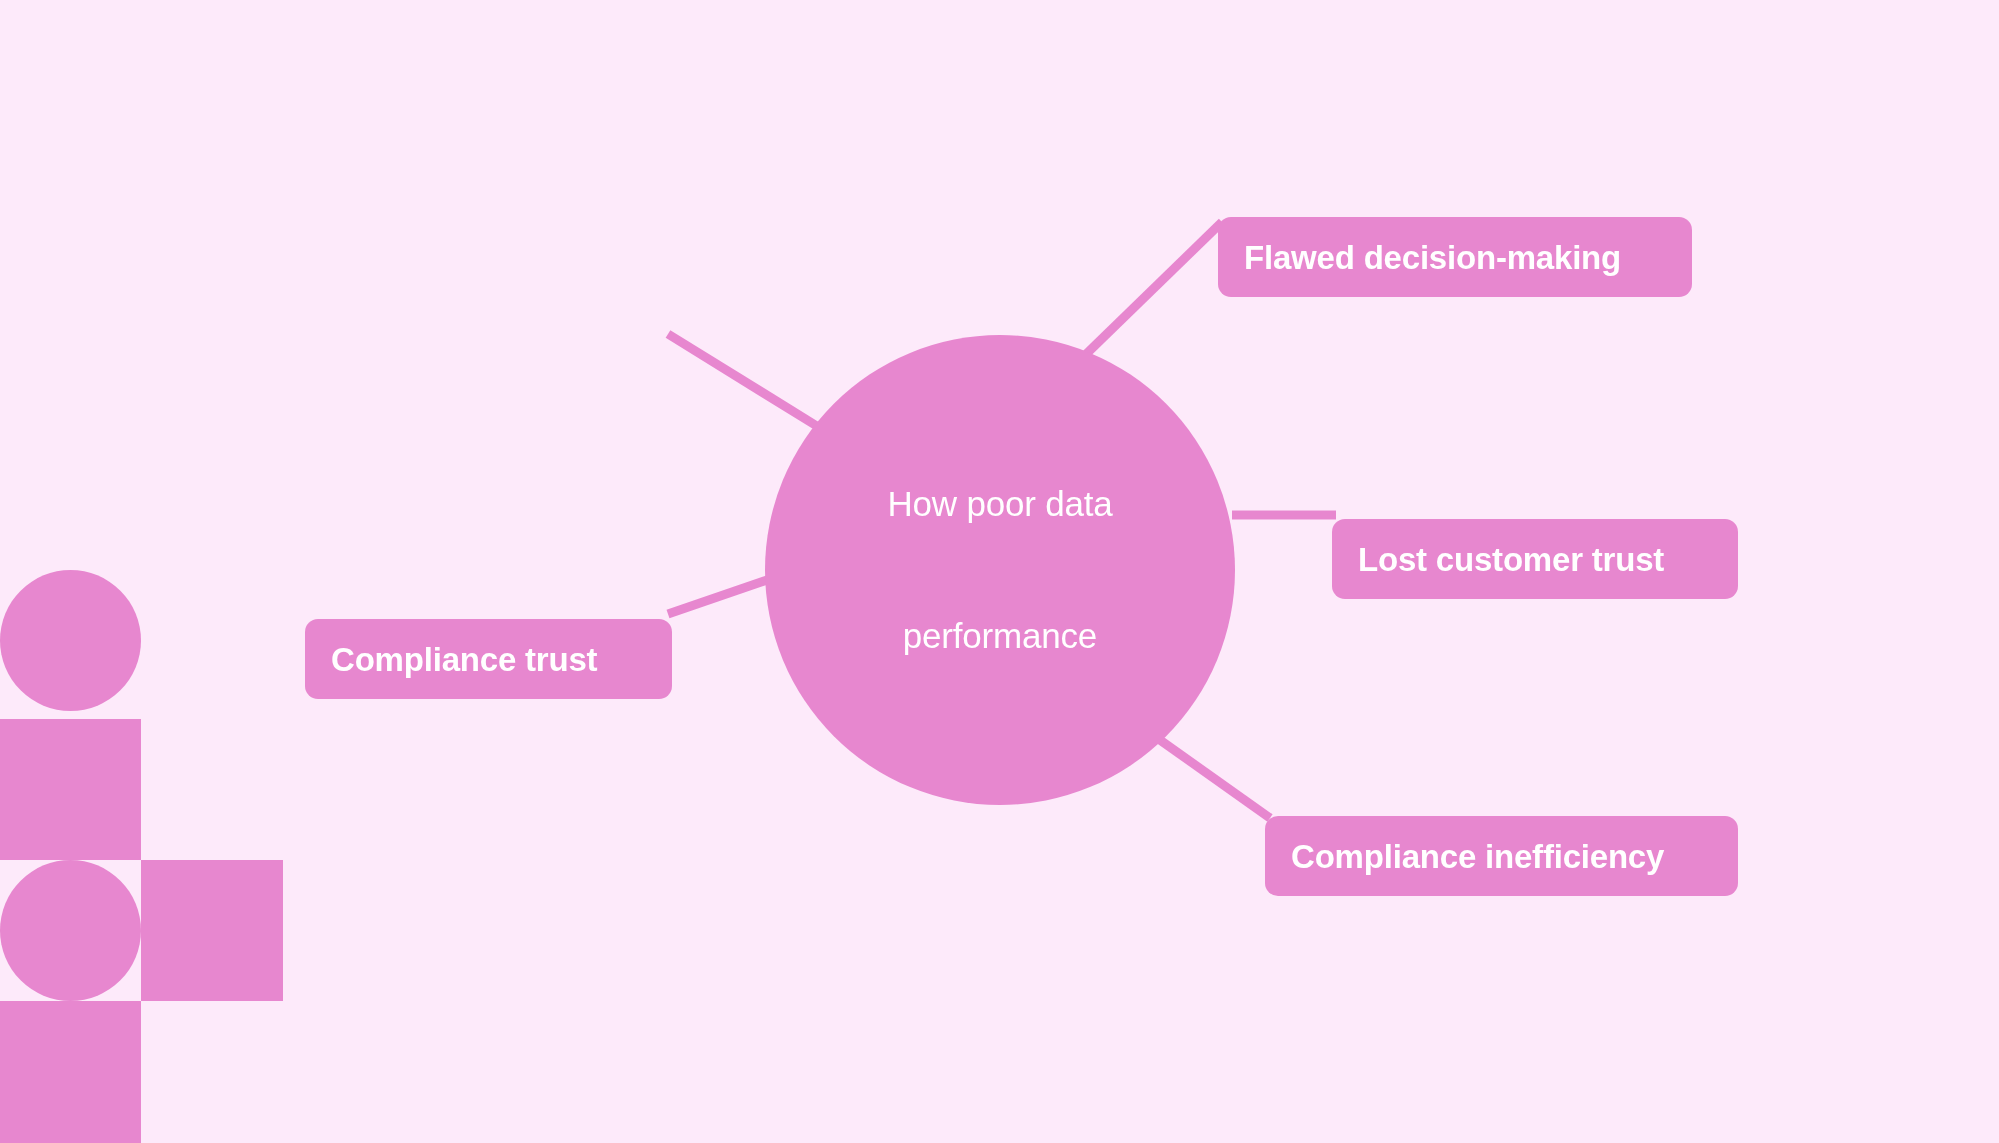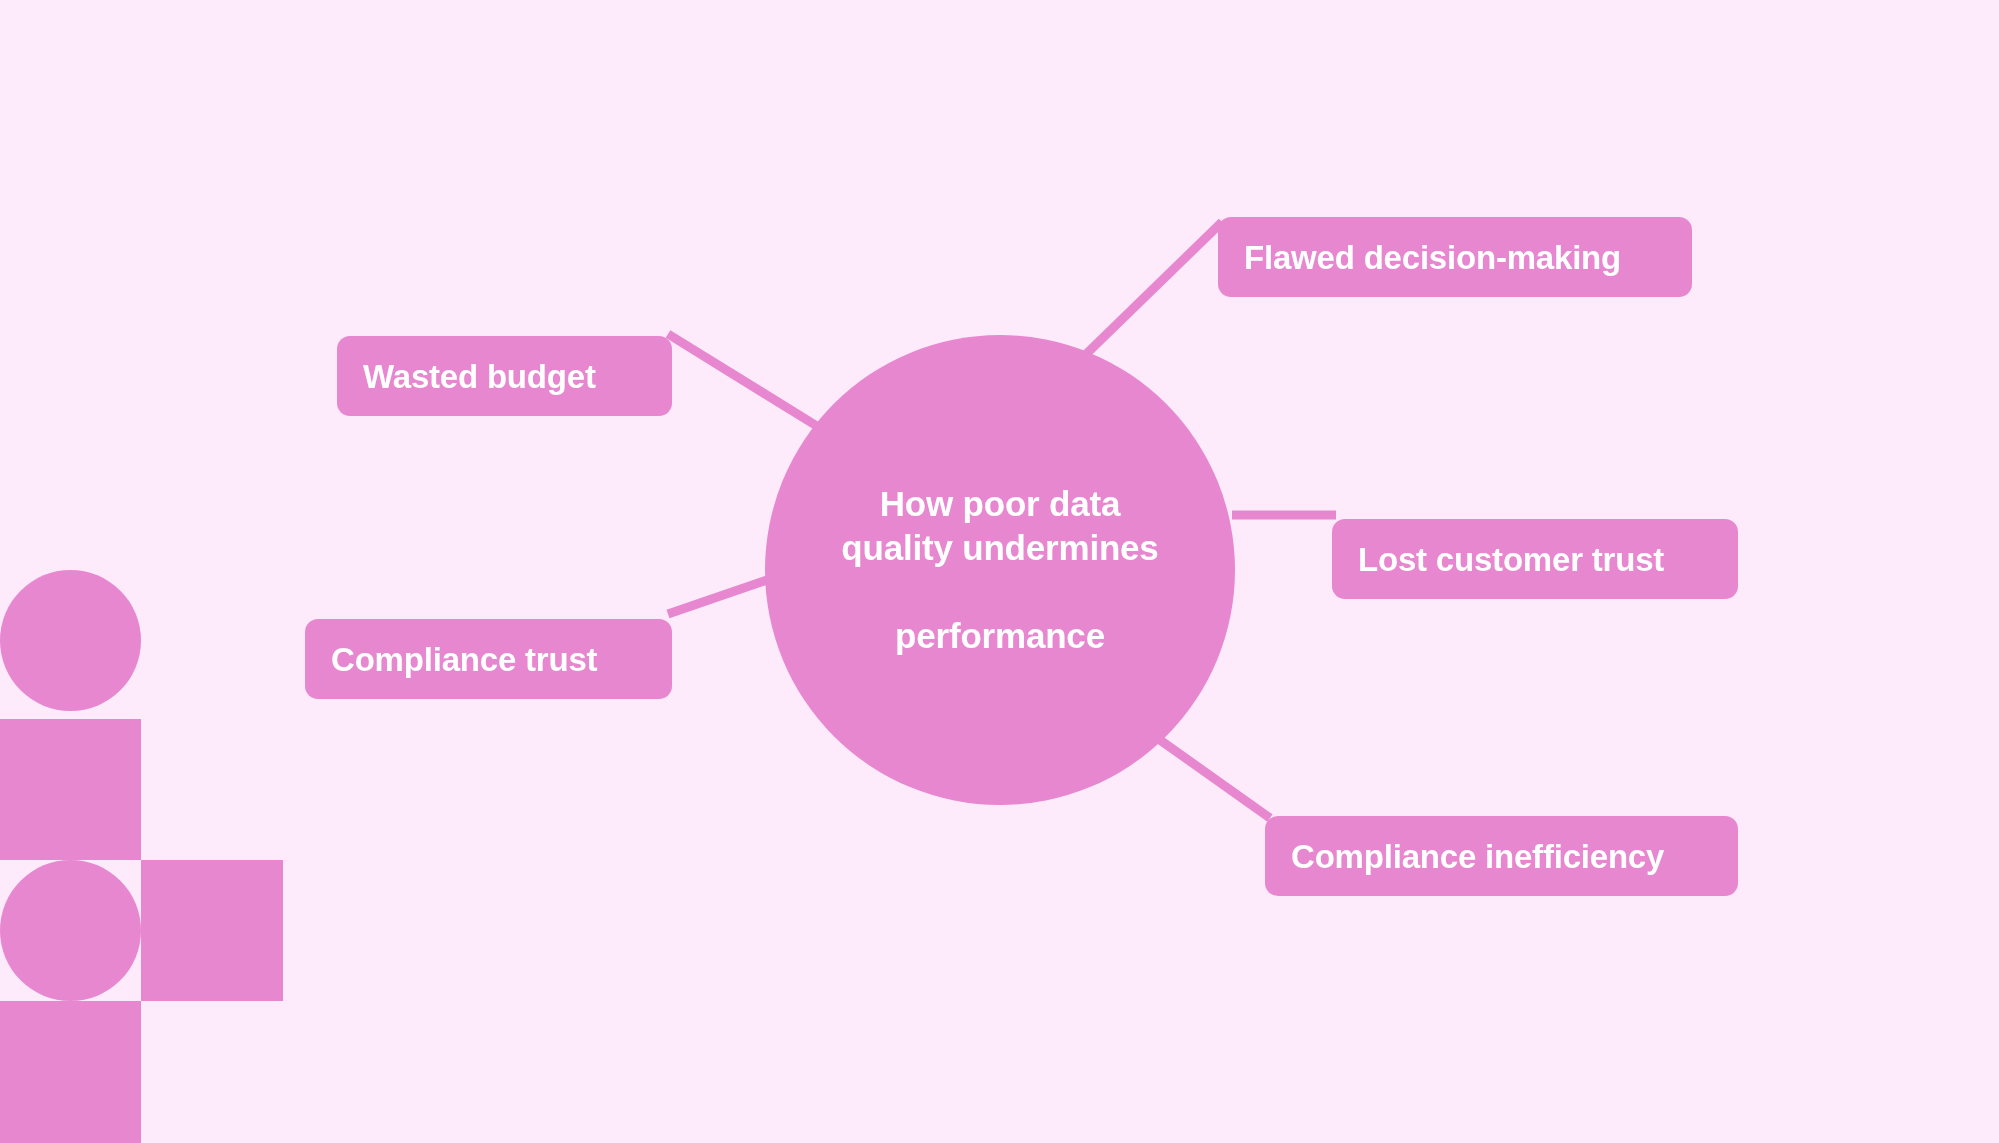--- a/index.html
+++ b/index.html
@@ -58,21 +58,21 @@
     display: flex;
     align-items: center;
     justify-content: center;
     box-sizing: border-box;
     padding: 0 44px;
   }
   .hub-text {
     color: #ffffff;
     font-size: 35px;
     line-height: 1.26;
-    font-weight: 700;
+    font-weight: 400;
     text-align: center;
     letter-spacing: -0.2px;
   }
 
   
   .pill {
     position: absolute;
     height: 80px;
     border-radius: 13px;
     background: #e787cf;
@@ -116,21 +116,21 @@
       <line x1="1232" y1="515" x2="1336" y2="515"></line>
       <line x1="1160" y1="740" x2="1270" y2="818"></line>
       <line x1="668" y1="614" x2="790" y2="572"></line>
       <line x1="668" y1="334" x2="820" y2="428"></line>
     </g>
   </svg>
 
   <div class="hub">
     <div class="hub-text">
       <span>How poor data</span><br>
-      <span>quality undermines</span><br>
+      <br>
       <br>
       <span>performance</span>
     </div>
   </div>
 
   <div class="pill n0">
     <span class="pill-text">Flawed decision-making</span>
   </div>
 
   <div class="pill n1">
@@ -138,17 +138,14 @@
   </div>
 
   <div class="pill n2">
     <span class="pill-text">Compliance inefficiency</span>
   </div>
 
   <div class="pill n3">
     <span class="pill-text">Compliance trust</span>
   </div>
 
-  <div class="pill n4">
-    <span class="pill-text">Wasted budget</span>
-  </div>
 
 </div>
 
 </body></html>

